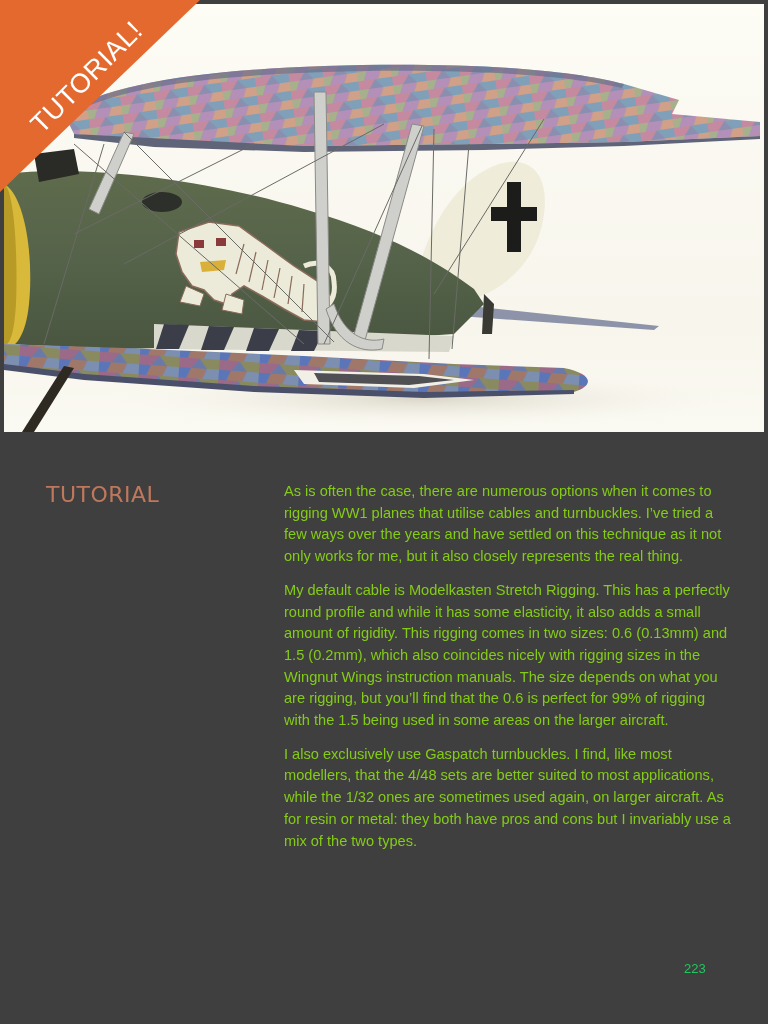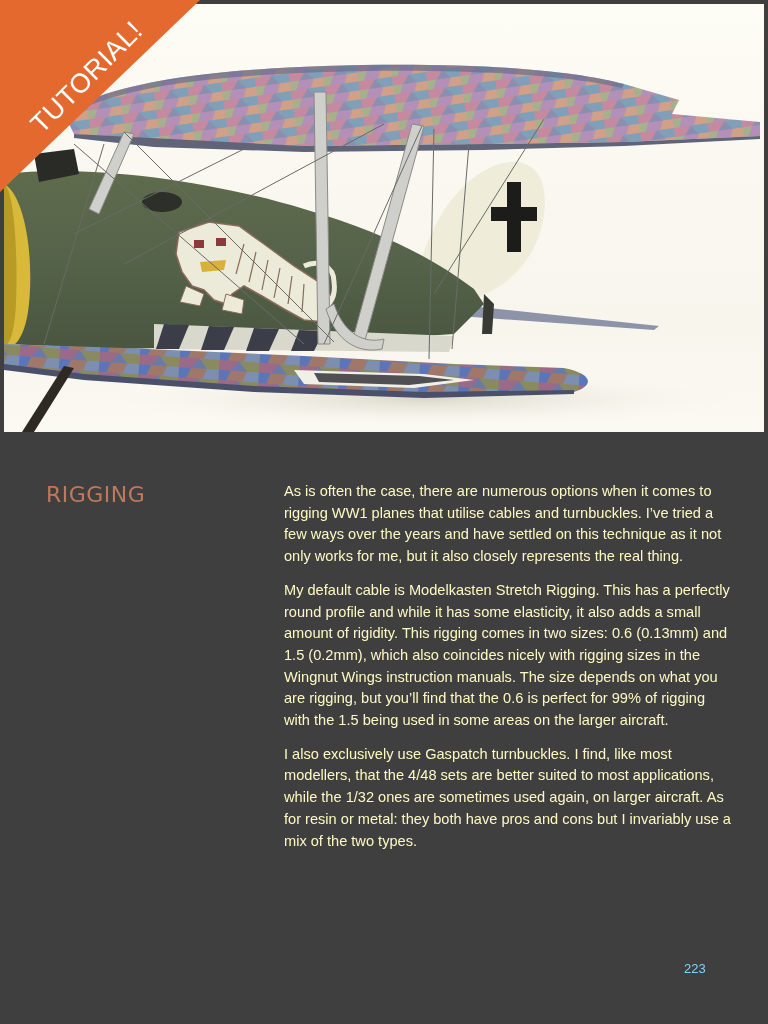--- a/index.html
+++ b/index.html
@@ -67,33 +67,33 @@
       font-size: 22px;
       font-weight: normal;
       letter-spacing: 0.5px;
       color: #c0785c;
     }
     .body-text {
       position: absolute;
       left: 284px;
       top: 481px;
       width: 450px;
-      color: #fef9c3;
+      color: #84cc16;
       font-family: "Liberation Sans", sans-serif;
       font-size: 14.6px;
       line-height: 21.7px;
     }
     .body-text p {
       margin: 0 0 12px 0;
     }
     .page-number {
       position: absolute;
       left: 684px;
       top: 961px;
-      color: #7dd3fc;
+      color: #22c55e;
       font-family: "Liberation Sans", sans-serif;
       font-size: 13px;
       text-align: right;
     }
   </style>
 </head>
 <body>
 
 <div class="page">
 
@@ -212,21 +212,21 @@
     </svg>
   </div>
 
   <div class="tutorial-banner">
     <svg width="205" height="195" viewBox="0 0 205 195" xmlns="http://www.w3.org/2000/svg">
       <polygon points="0,0 200,0 0,192" fill="#e4692f"></polygon>
     </svg>
     <div class="tutorial-text">TUTORIAL!</div>
   </div>
 
-  <h2 class="section-heading">RIGGING</h2>
+  <h2 class="section-heading">TUTORIAL</h2>
 
   <div class="body-text">
     <p>As is often the case, there are numerous options when it comes to rigging WW1 planes that utilise cables and turnbuckles. I’ve tried a few ways over the years and have settled on this technique as it not only works for me, but it also closely represents the real thing.</p>
     <p>My default cable is Modelkasten Stretch Rigging. This has a perfectly round profile and while it has some elasticity, it also adds a small amount of rigidity. This rigging comes in two sizes: 0.6 (0.13mm) and 1.5 (0.2mm), which also coincides nicely with rigging sizes in the Wingnut Wings instruction manuals. The size depends on what you are rigging, but you’ll find that the 0.6 is perfect for 99% of rigging with the 1.5 being used in some areas on the larger aircraft.</p>
     <p>I also exclusively use Gaspatch turnbuckles. I find, like most modellers, that the 4/48 sets are better suited to most applications, while the 1/32 ones are sometimes used again, on larger aircraft. As for resin or metal: they both have pros and cons but I invariably use a mix of the two types.</p>
   </div>
 
   <div class="page-number">223</div>
 </div>
 

